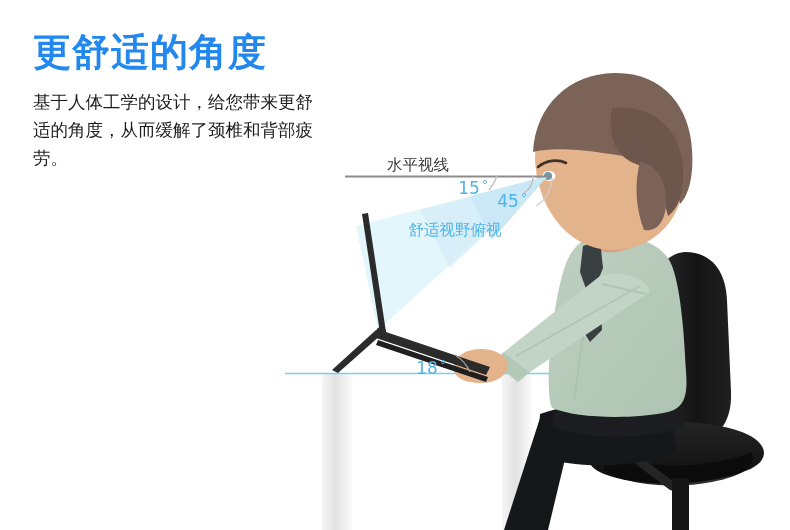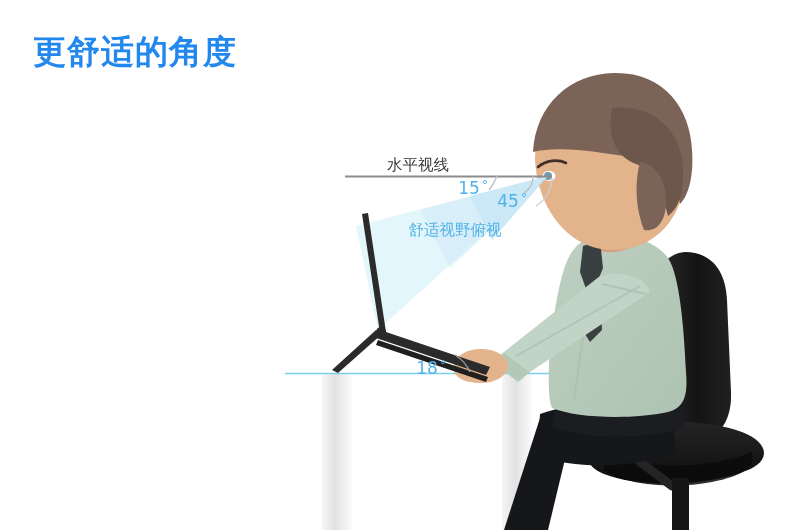--- a/index.html
+++ b/index.html
@@ -24,21 +24,21 @@
     width: 790px;
     height: 530px;
   }
   .text-block {
     position: absolute;
     left: 33px;
     top: 30px;
     width: 300px;
   }
   .headline {
-    font-size: 33px;
+    font-size: 38px;
     line-height: 44px;
     font-weight: bold;
     color: #2288ee;
     letter-spacing: 1px;
     margin: 0 0 14px 0;
     white-space: nowrap;
   }
   .body-copy {
     font-size: 17.5px;
     line-height: 28px;
@@ -199,15 +199,16 @@
 
       <g>
         <text class="svg-text-label" x="427" y="374" font-size="17" fill="#4fb3e8" text-anchor="middle">18</text>
         <text class="svg-text-label" x="440" y="369" font-size="12" fill="#4fb3e8">°</text>
       </g>
     </g>
   </svg>
 
   <div class="text-block">
     <h1 class="headline">更舒适的角度</h1>
+    <p class="body-copy">基于人体工学的设计，给您带来更舒适的角度，从而缓解了颈椎和背部疲劳。</p>
   </div>
 
 </div>
 
 </body></html>

